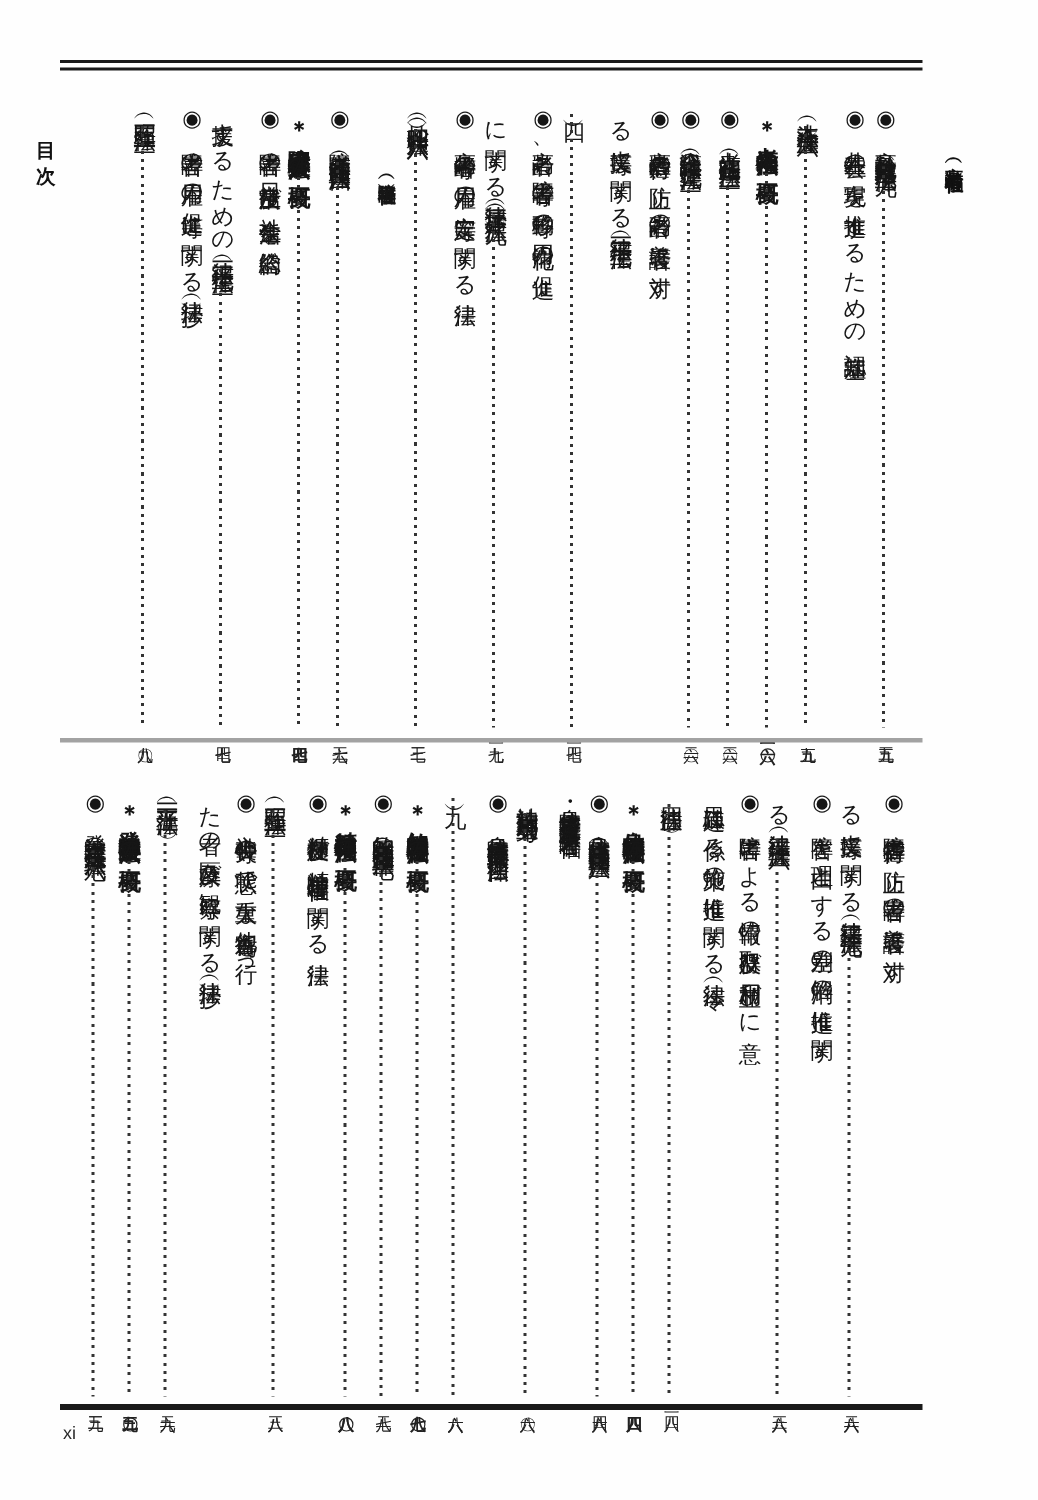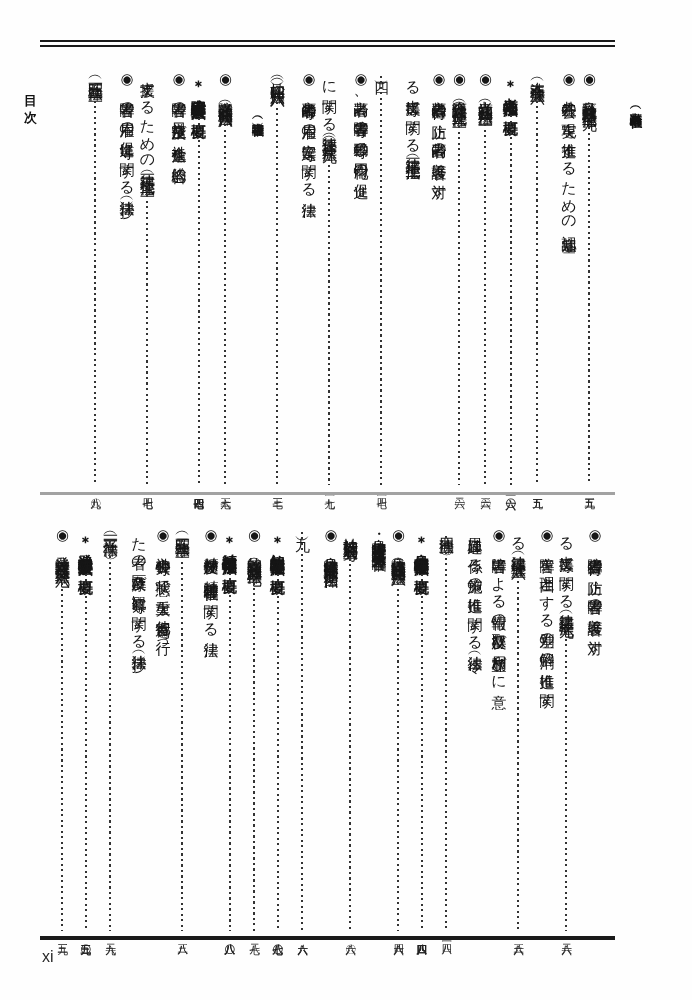--- a/index.html
+++ b/index.html
@@ -29,21 +29,21 @@
     font-size:13px; letter-spacing:17px; color:#111;
   }
   .genre-label {
     position:absolute; left:627px; top:101px;
     writing-mode:vertical-rl;
     font-size:12.5px; font-weight:600; letter-spacing:1px; color:#111;
   }
   .folio {
     position:absolute; left:42px; top:948px;
     font-family:"Liberation Sans","DejaVu Sans",sans-serif;
-    font-size:16px; color:#2a2a2a;
+    font-size:12px; color:#2a2a2a;
   }
   
   .band { position:absolute; writing-mode:vertical-rl; }
   #band1 { left:56px; top:70px;  width:546px; height:420px; }
   #band2 { left:44px; top:526px; width:558px; height:410px; }
   .line { font-size:15px; letter-spacing:1px; line-height:1; }
   #band1 .line, #band1 .section-header { width:26px; }
   #band2 .line, #band2 .section-header { width:24px; }
   .line.flex { display:flex; align-items:center; height:100%; }
   .txt { flex:0 1 auto; }

